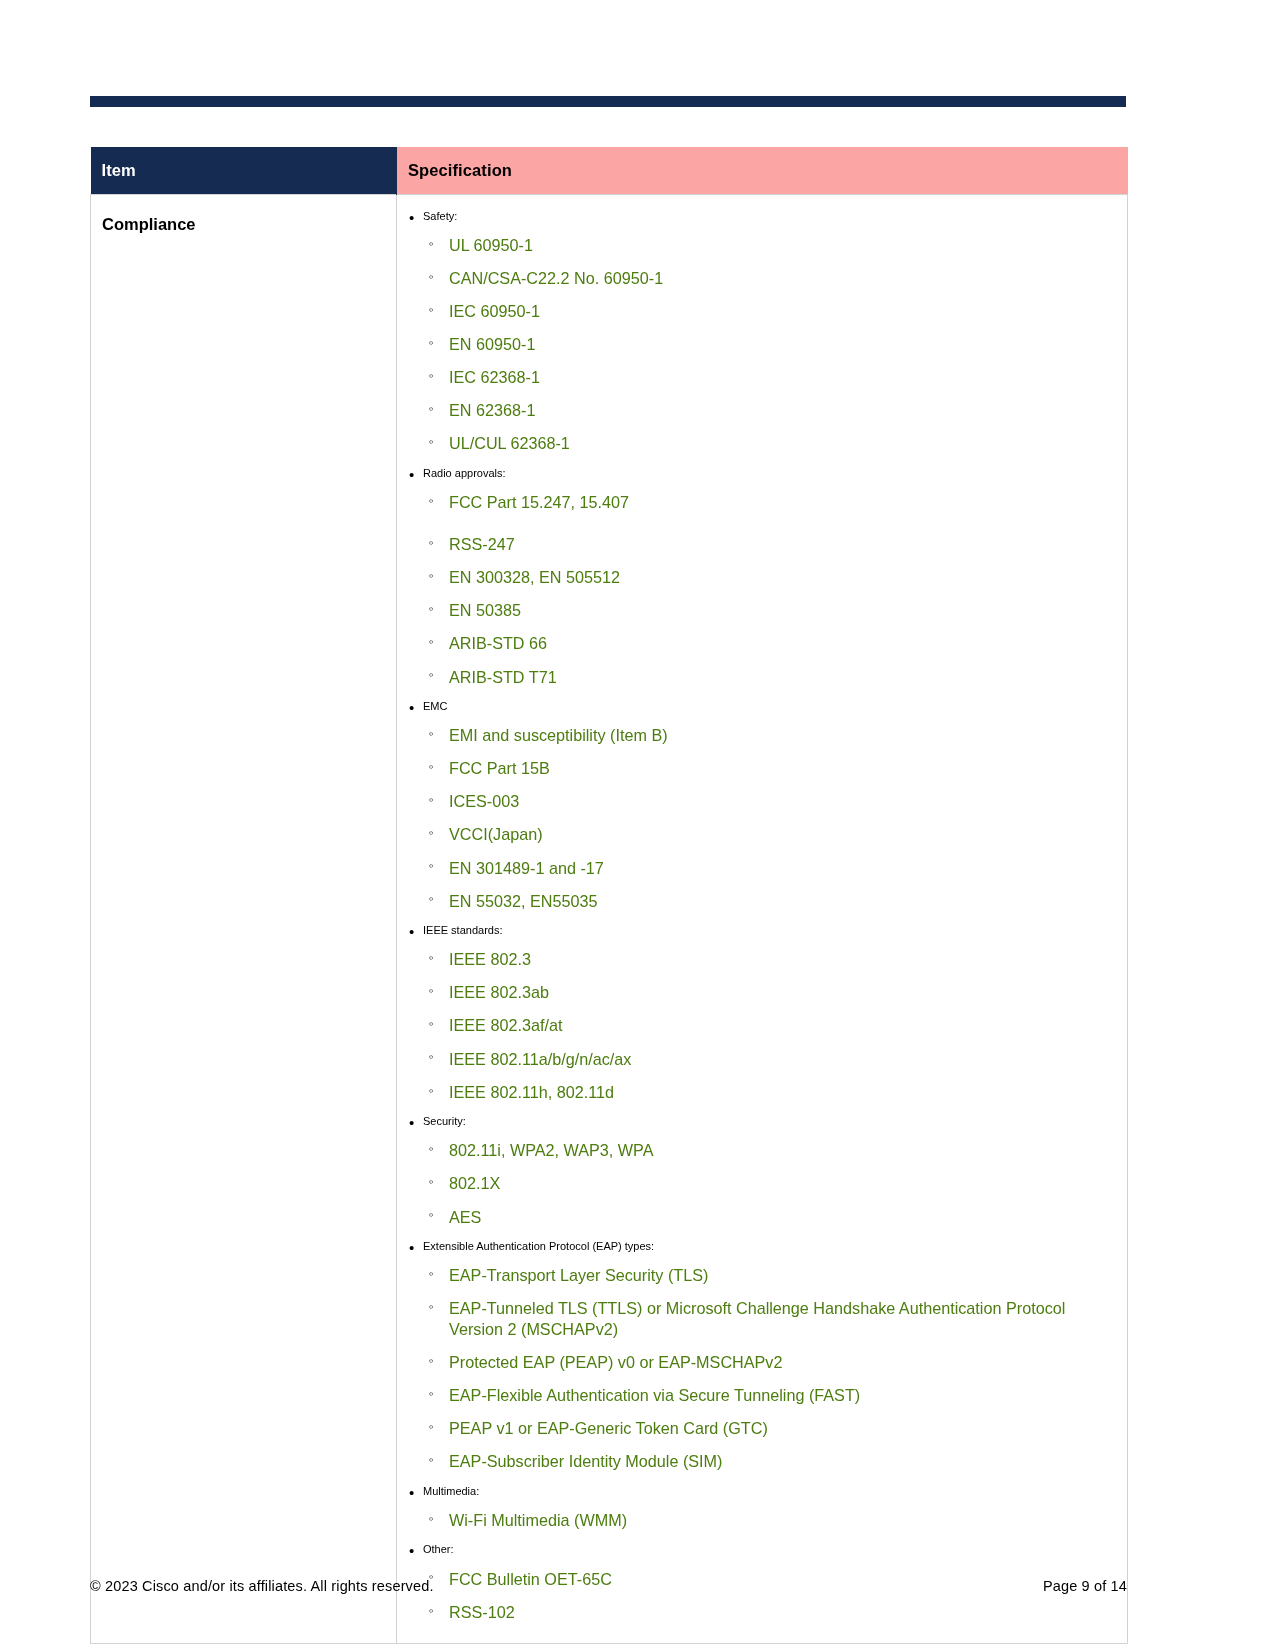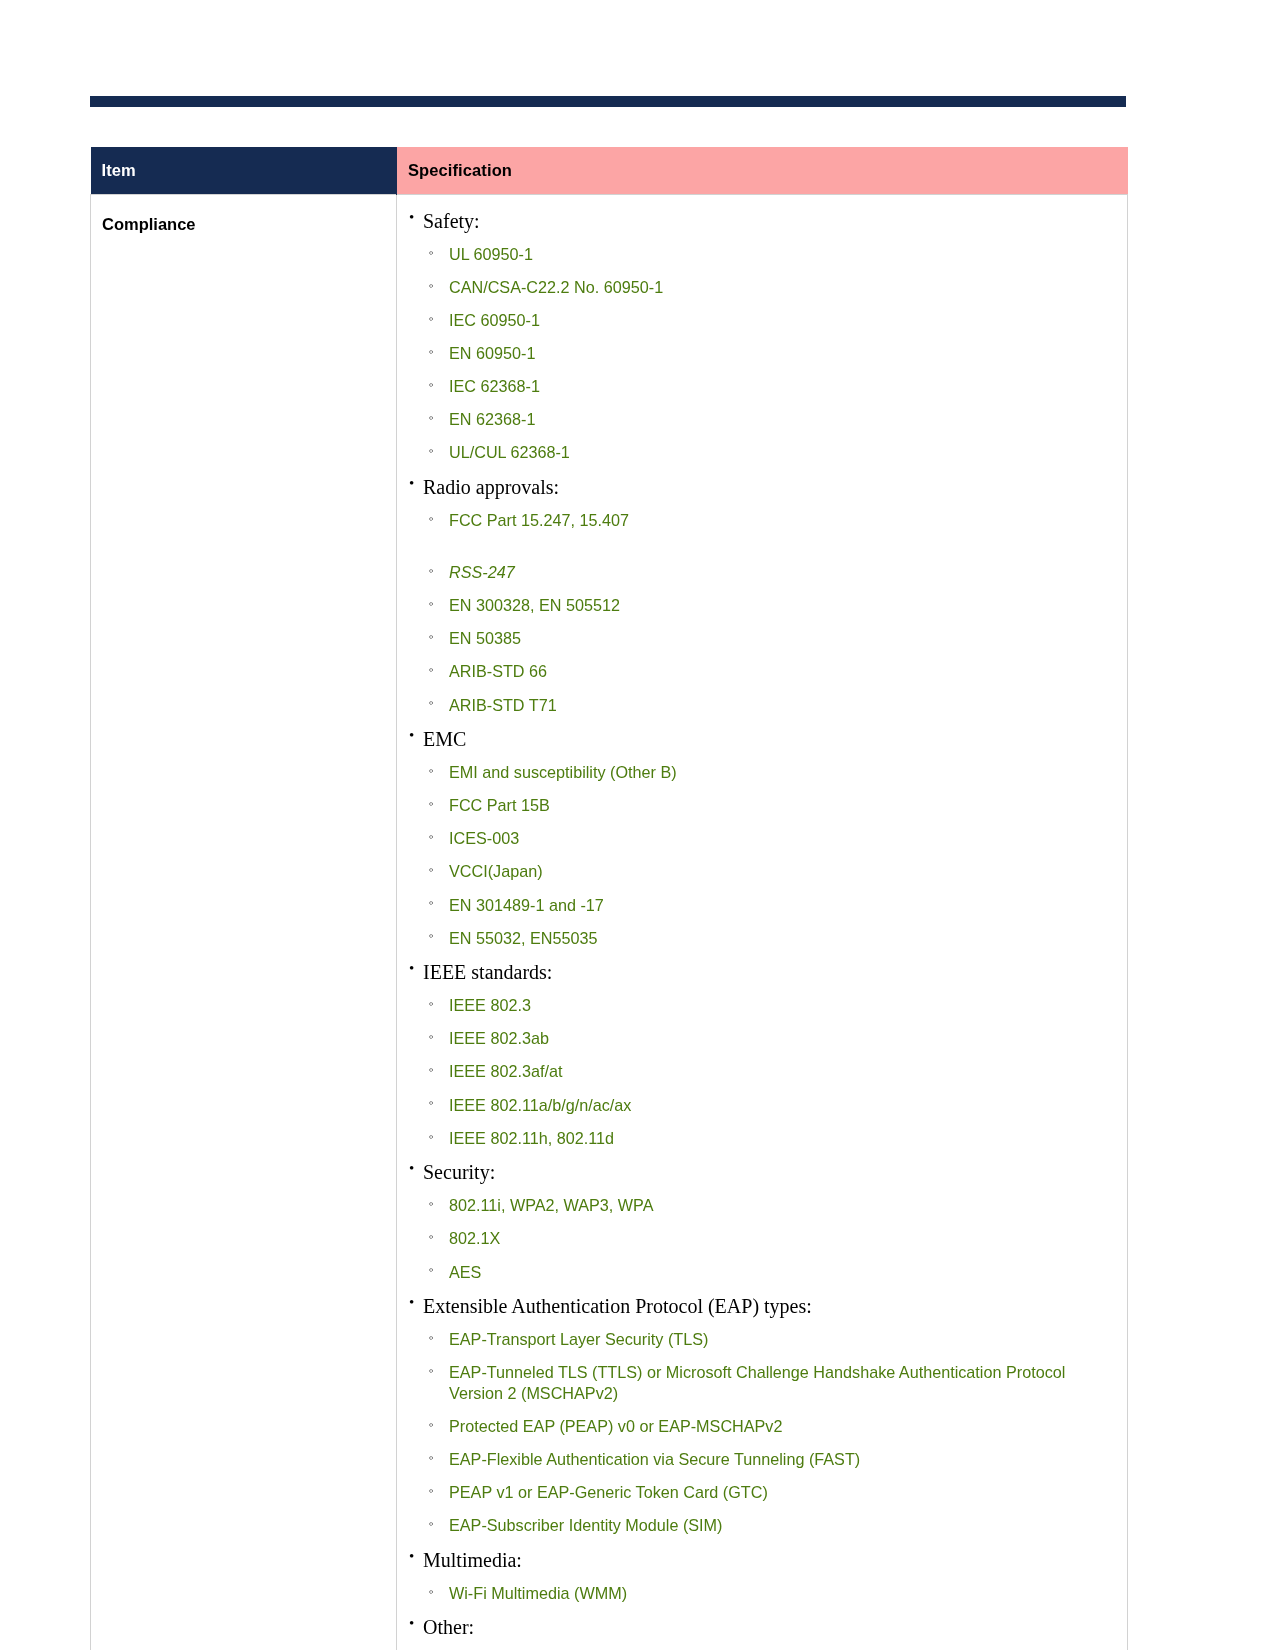--- a/index.html
+++ b/index.html
@@ -83,25 +83,24 @@
     list-style: none;
     margin: 0;
     padding: 0;
   }
   ul.lvl1 > li.grp {
     margin: 0;
     padding: 0;
   }
   .grp-title {
     position: relative;
-    font-size: 20px;
+    font-size: 11px;
     line-height: 1.0;
     padding: 7.5px 0 7.0px 18px;
     color: #000000;
-    font-family: Liberation Serif, serif;
   }
   .grp-title::before {
     content: "\2022";
     position: absolute;
     left: 4px;
     top: 6.5px;
     font-size: 15px;
     line-height: 1.0;
     color: #000000;
   }
@@ -119,21 +118,21 @@
   }
   ul.lvl2 > li::before {
     content: "\25E6";
     position: absolute;
     left: 24px;
     top: 7.0px;
     font-size: 13px;
     line-height: 1.28;
     color: #000000;
   }
-  ul.lvl2 > li.gap-before { margin-top: 19px; font-style: italic; }
+  ul.lvl2 > li.gap-before { margin-top: 9px; }
   ul.lvl2 > li.gap-after  { }
 
   
   .footer {
     position: absolute;
     left: 90px;
     top: 1574px;
     width: 1037px;
     display: flex;
     justify-content: space-between;
@@ -186,21 +185,21 @@
                   <li class="gap-before">RSS-247</li>
                   <li>EN 300328, EN 505512</li>
                   <li>EN 50385</li>
                   <li>ARIB-STD 66</li>
                   <li>ARIB-STD T71</li>
                 </ul>
               </li>
               <li class="grp">
                 <div class="grp-title">EMC</div>
                 <ul class="lvl2">
-                  <li>EMI and susceptibility (Other B)</li>
+                  <li>EMI and susceptibility (Item B)</li>
                   <li>FCC Part 15B</li>
                   <li>ICES-003</li>
                   <li>VCCI(Japan)</li>
                   <li>EN 301489-1 and -17</li>
                   <li class="gap-after">EN 55032, EN55035</li>
                 </ul>
               </li>
               <li class="grp">
                 <div class="grp-title">IEEE standards:</div>
                 <ul class="lvl2">
@@ -242,14 +241,18 @@
                   <li>FCC Bulletin OET-65C</li>
                   <li>RSS-102</li>
                 </ul>
               </li>
             </ul>
         </td>
       </tr>
     </tbody>
   </table>
 
+  <div class="footer">
+    <span class="footer-left">© 2023 Cisco and/or its affiliates. All rights reserved.</span>
+    <span class="footer-right">Page 9 of 14</span>
+  </div>
 
 </div>
 
 </body></html>

